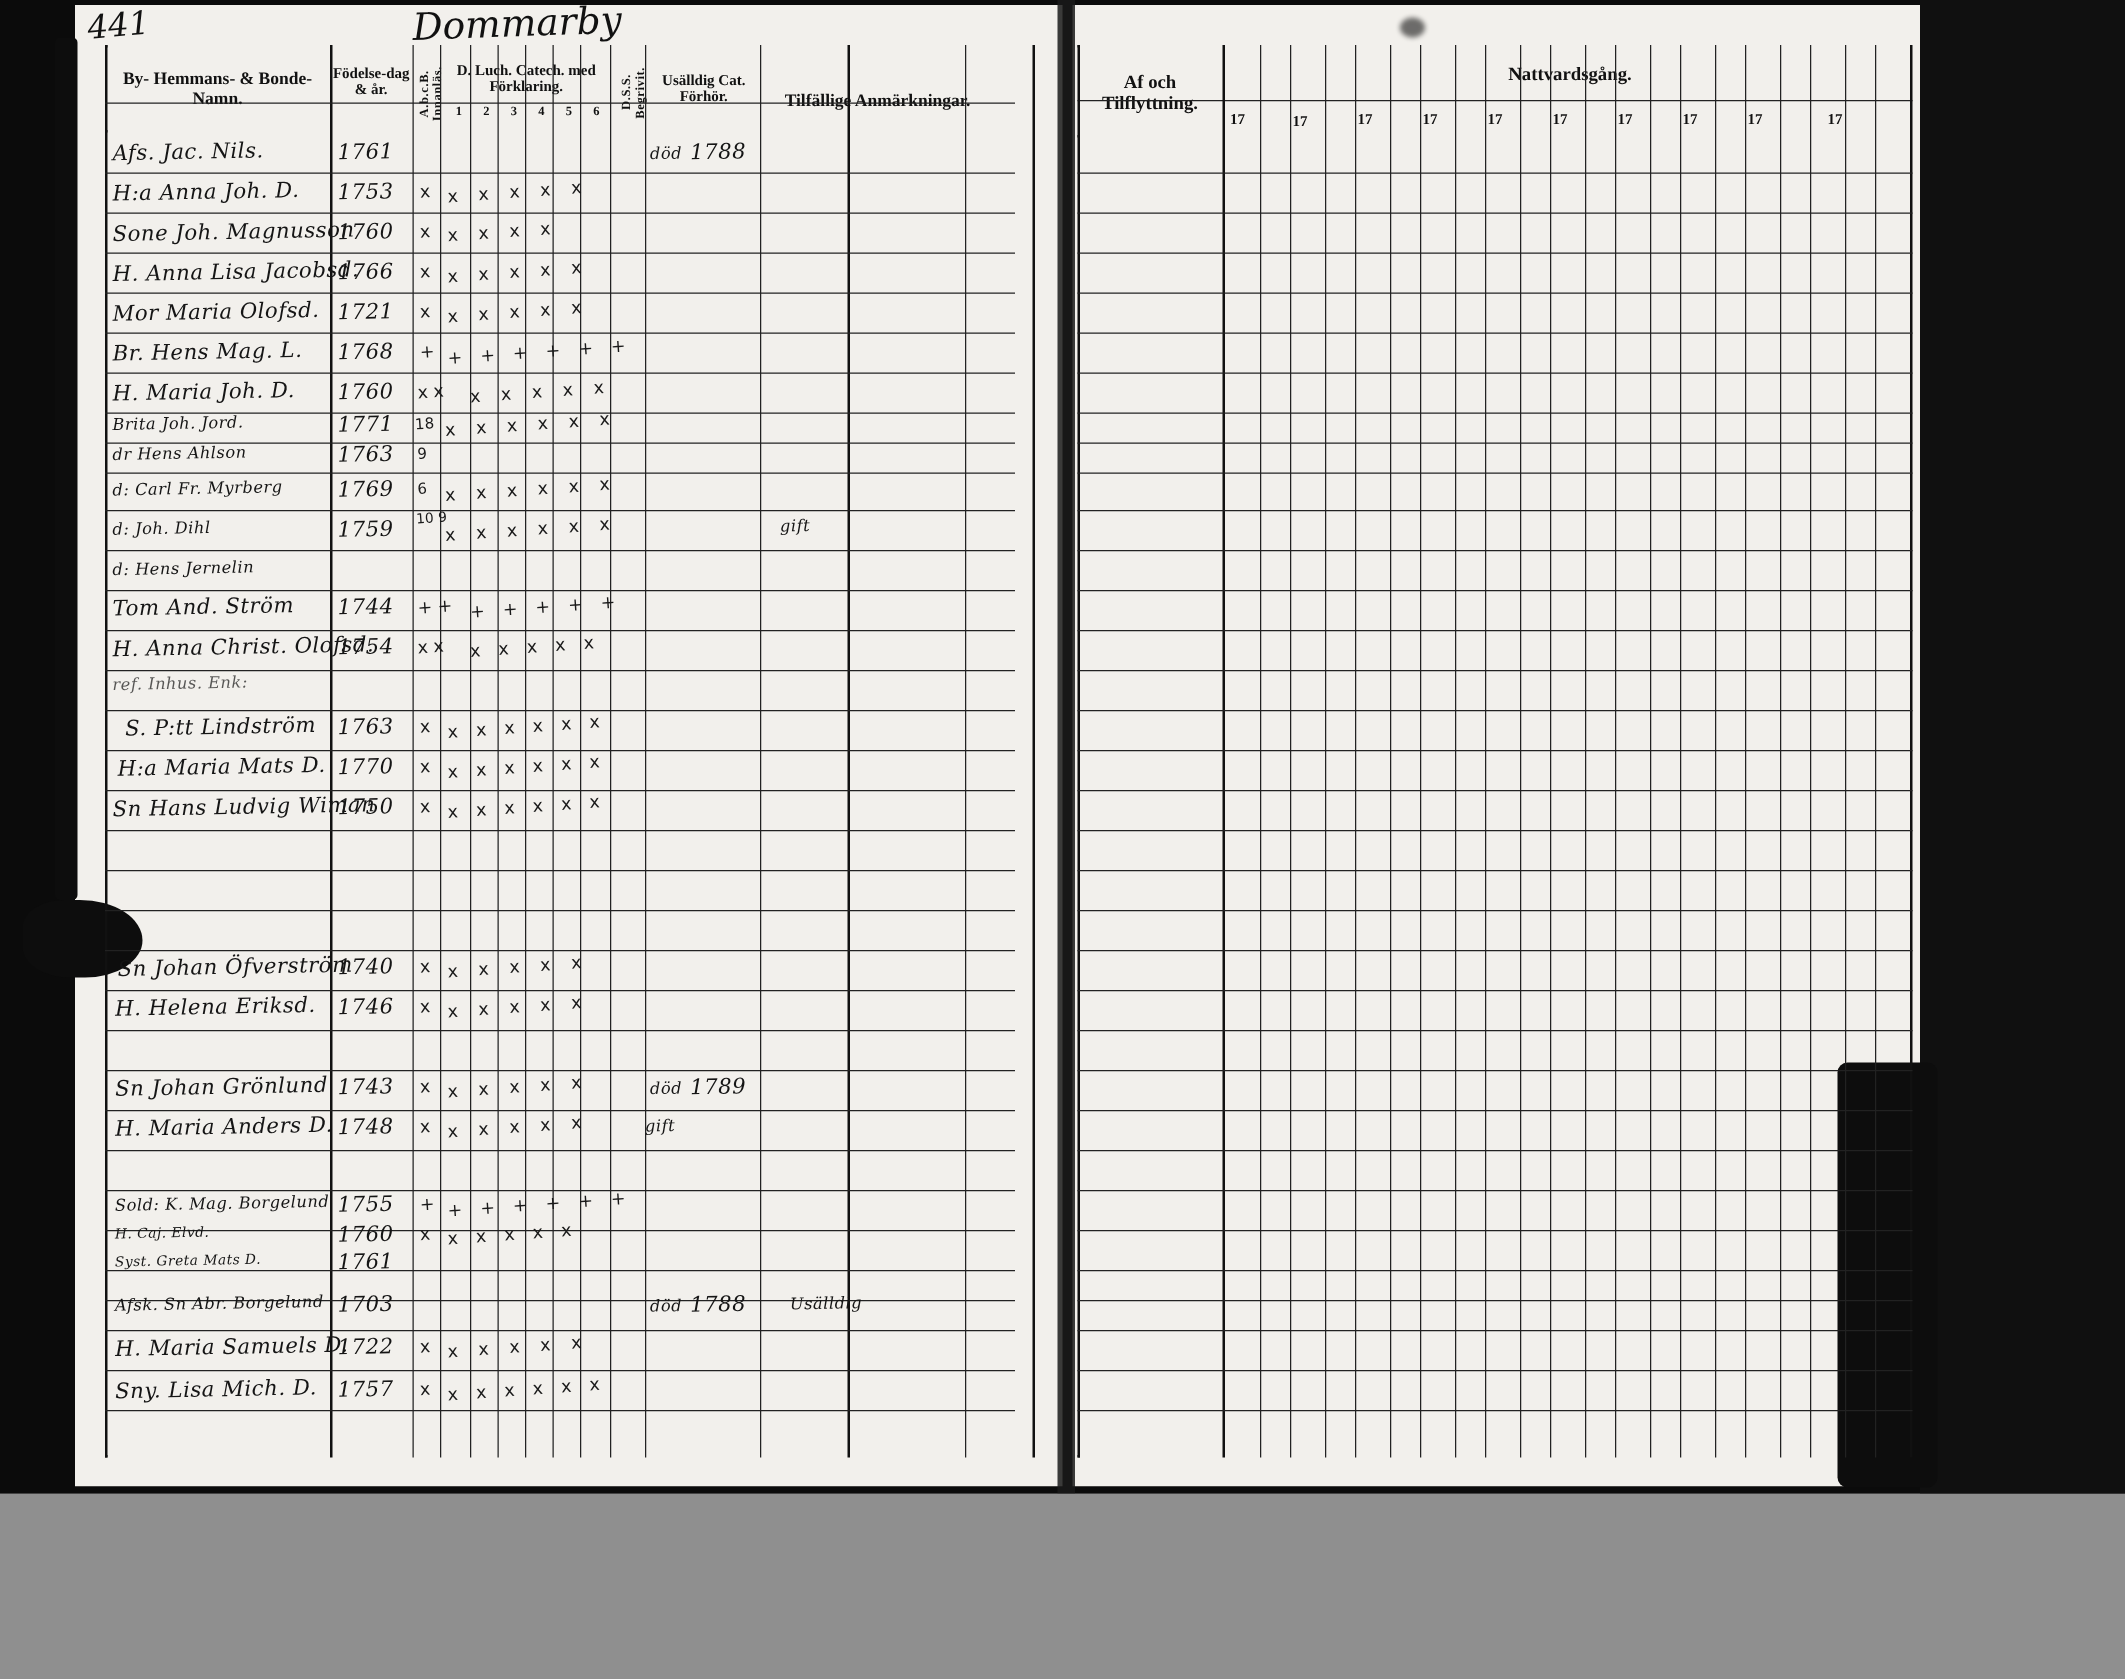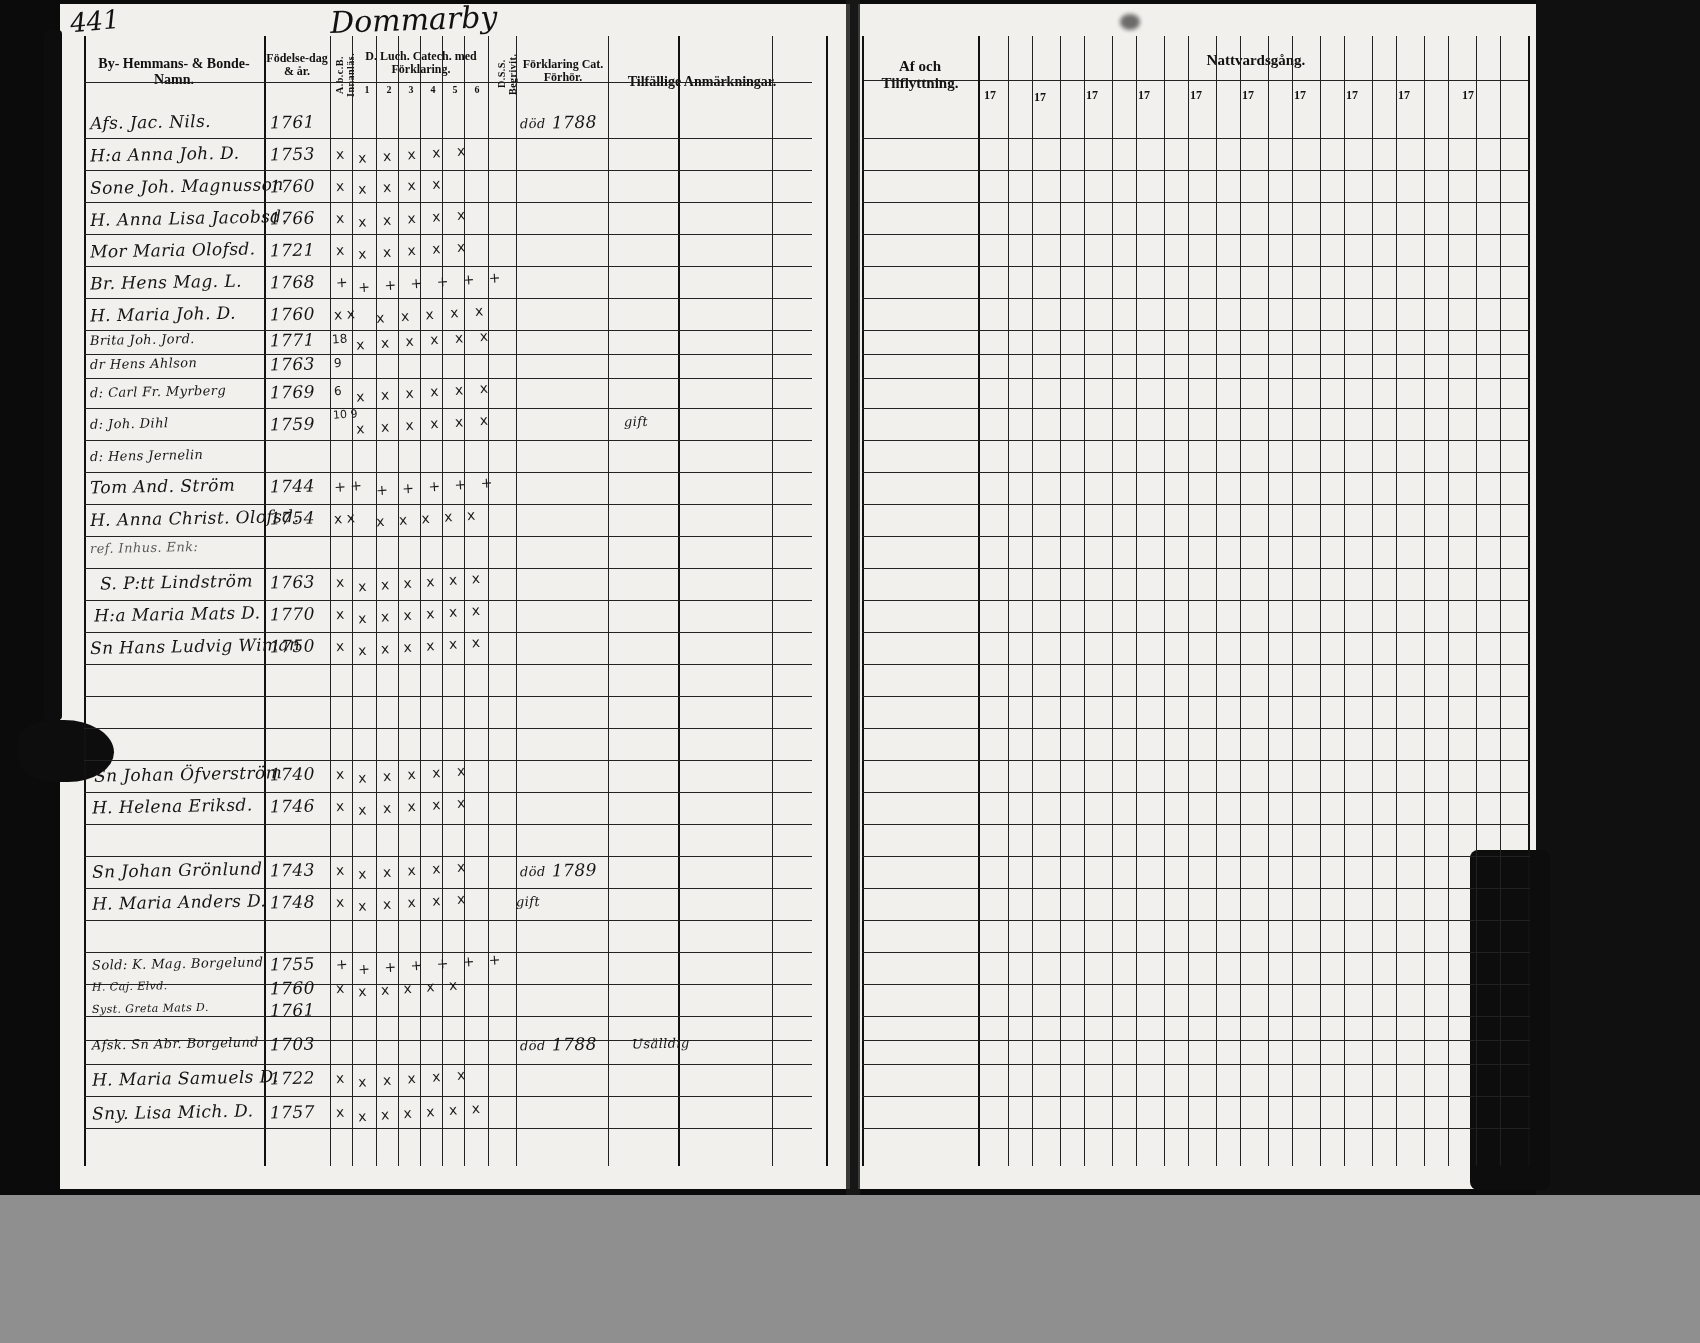--- a/index.html
+++ b/index.html
@@ -62,21 +62,21 @@
   <div class="pagenum">441</div>
   <div class="village">Dommarby</div>
 
   <div class="ledger">
 
     <div class="hdr" style="left:2px;top:20px;width:176px;">By- Hemmans- &amp; Bonde-Namn.</div>
     <div class="hdr small" style="left:182px;top:16px;width:62px;">Födelse-dag &amp; år.</div>
     <div class="hdr vert" style="left:250px;top:14px;height:50px;">A.b.c.B. Innanläs.</div>
     <div class="hdr small" style="left:272px;top:14px;width:130px;">D. Luch. Catech. med Förklaring.</div>
     <div class="hdr vert" style="left:412px;top:12px;height:52px;">D.S.S. Begrivit.</div>
-    <div class="hdr small" style="left:436px;top:22px;width:86px;">Förklaring Cat. Förhör.</div>
+    <div class="hdr small" style="left:436px;top:22px;width:86px;">Usälldig Cat. Förhör.</div>
     <div class="hdr" style="left:528px;top:38px;width:180px;">Tilfällige Anmärkningar.</div>
 
     <div class="hdr tiny" style="left:272px;top:48px;width:22px;">1</div>
     <div class="hdr tiny" style="left:294px;top:48px;width:22px;">2</div>
     <div class="hdr tiny" style="left:316px;top:48px;width:22px;">3</div>
     <div class="hdr tiny" style="left:338px;top:48px;width:22px;">4</div>
     <div class="hdr tiny" style="left:360px;top:48px;width:22px;">5</div>
     <div class="hdr tiny" style="left:382px;top:48px;width:22px;">6</div>
 
     <div class="vline thick" style="left:0;height:1130px;"></div>

